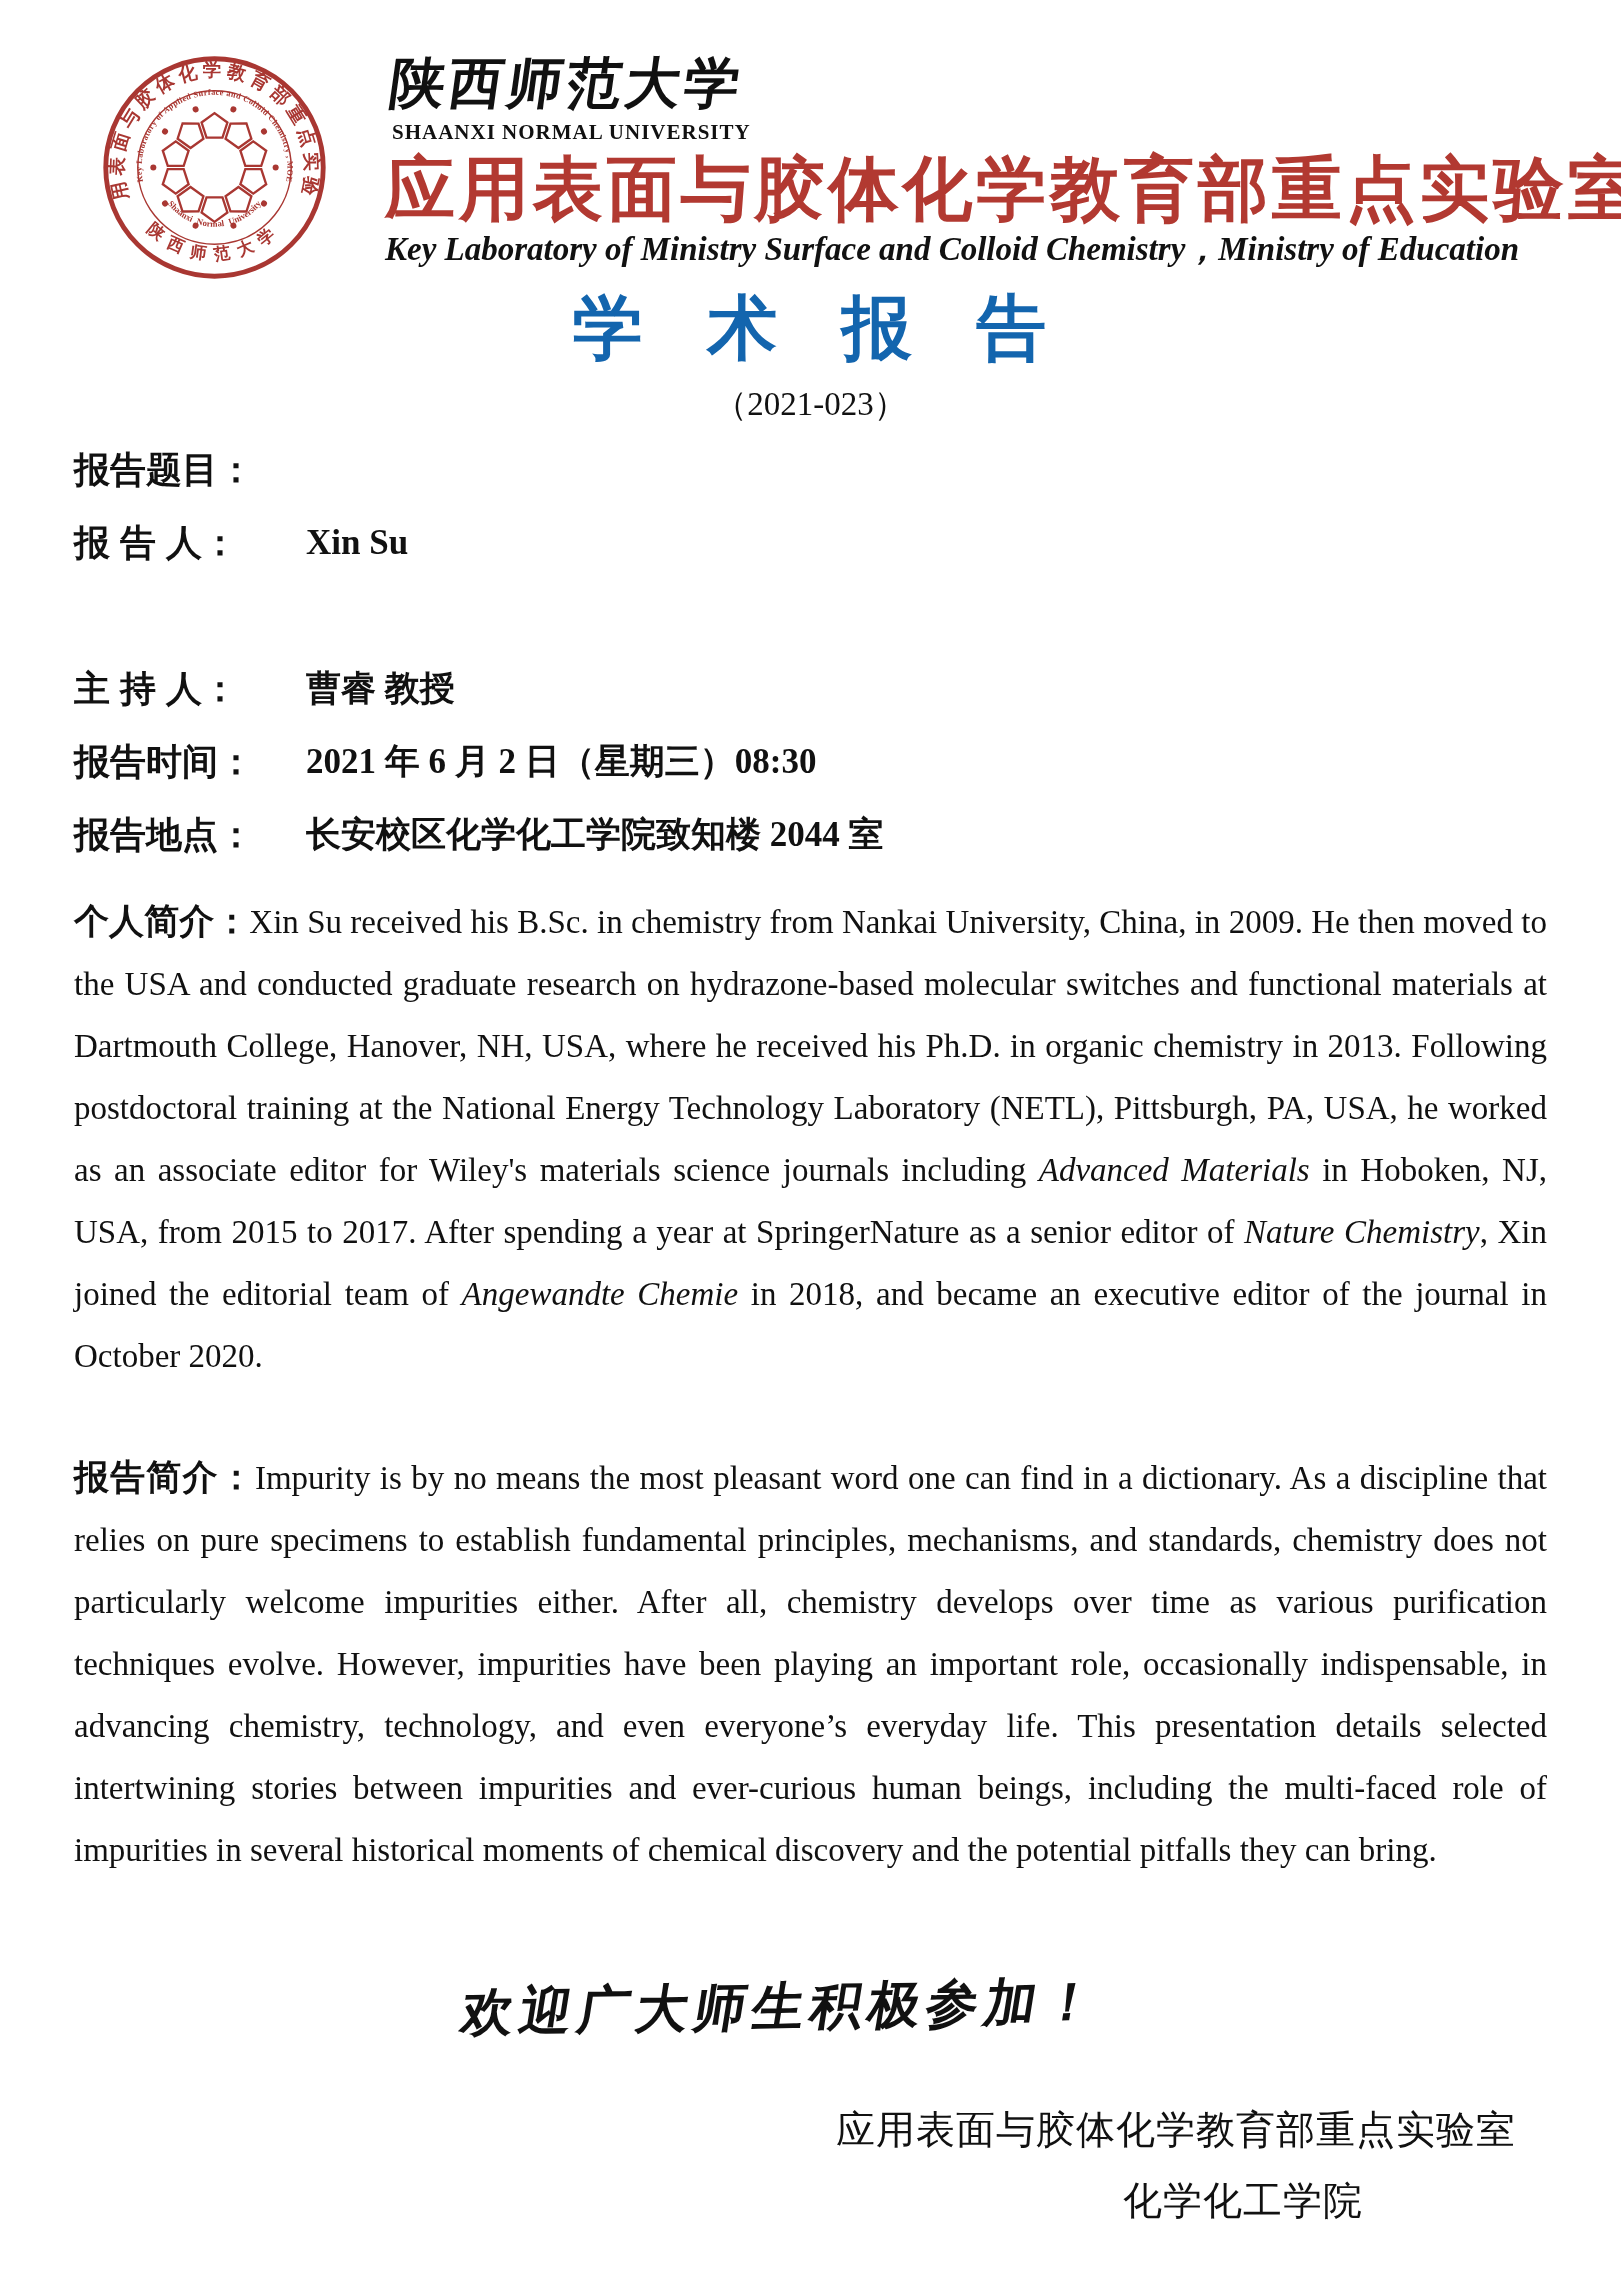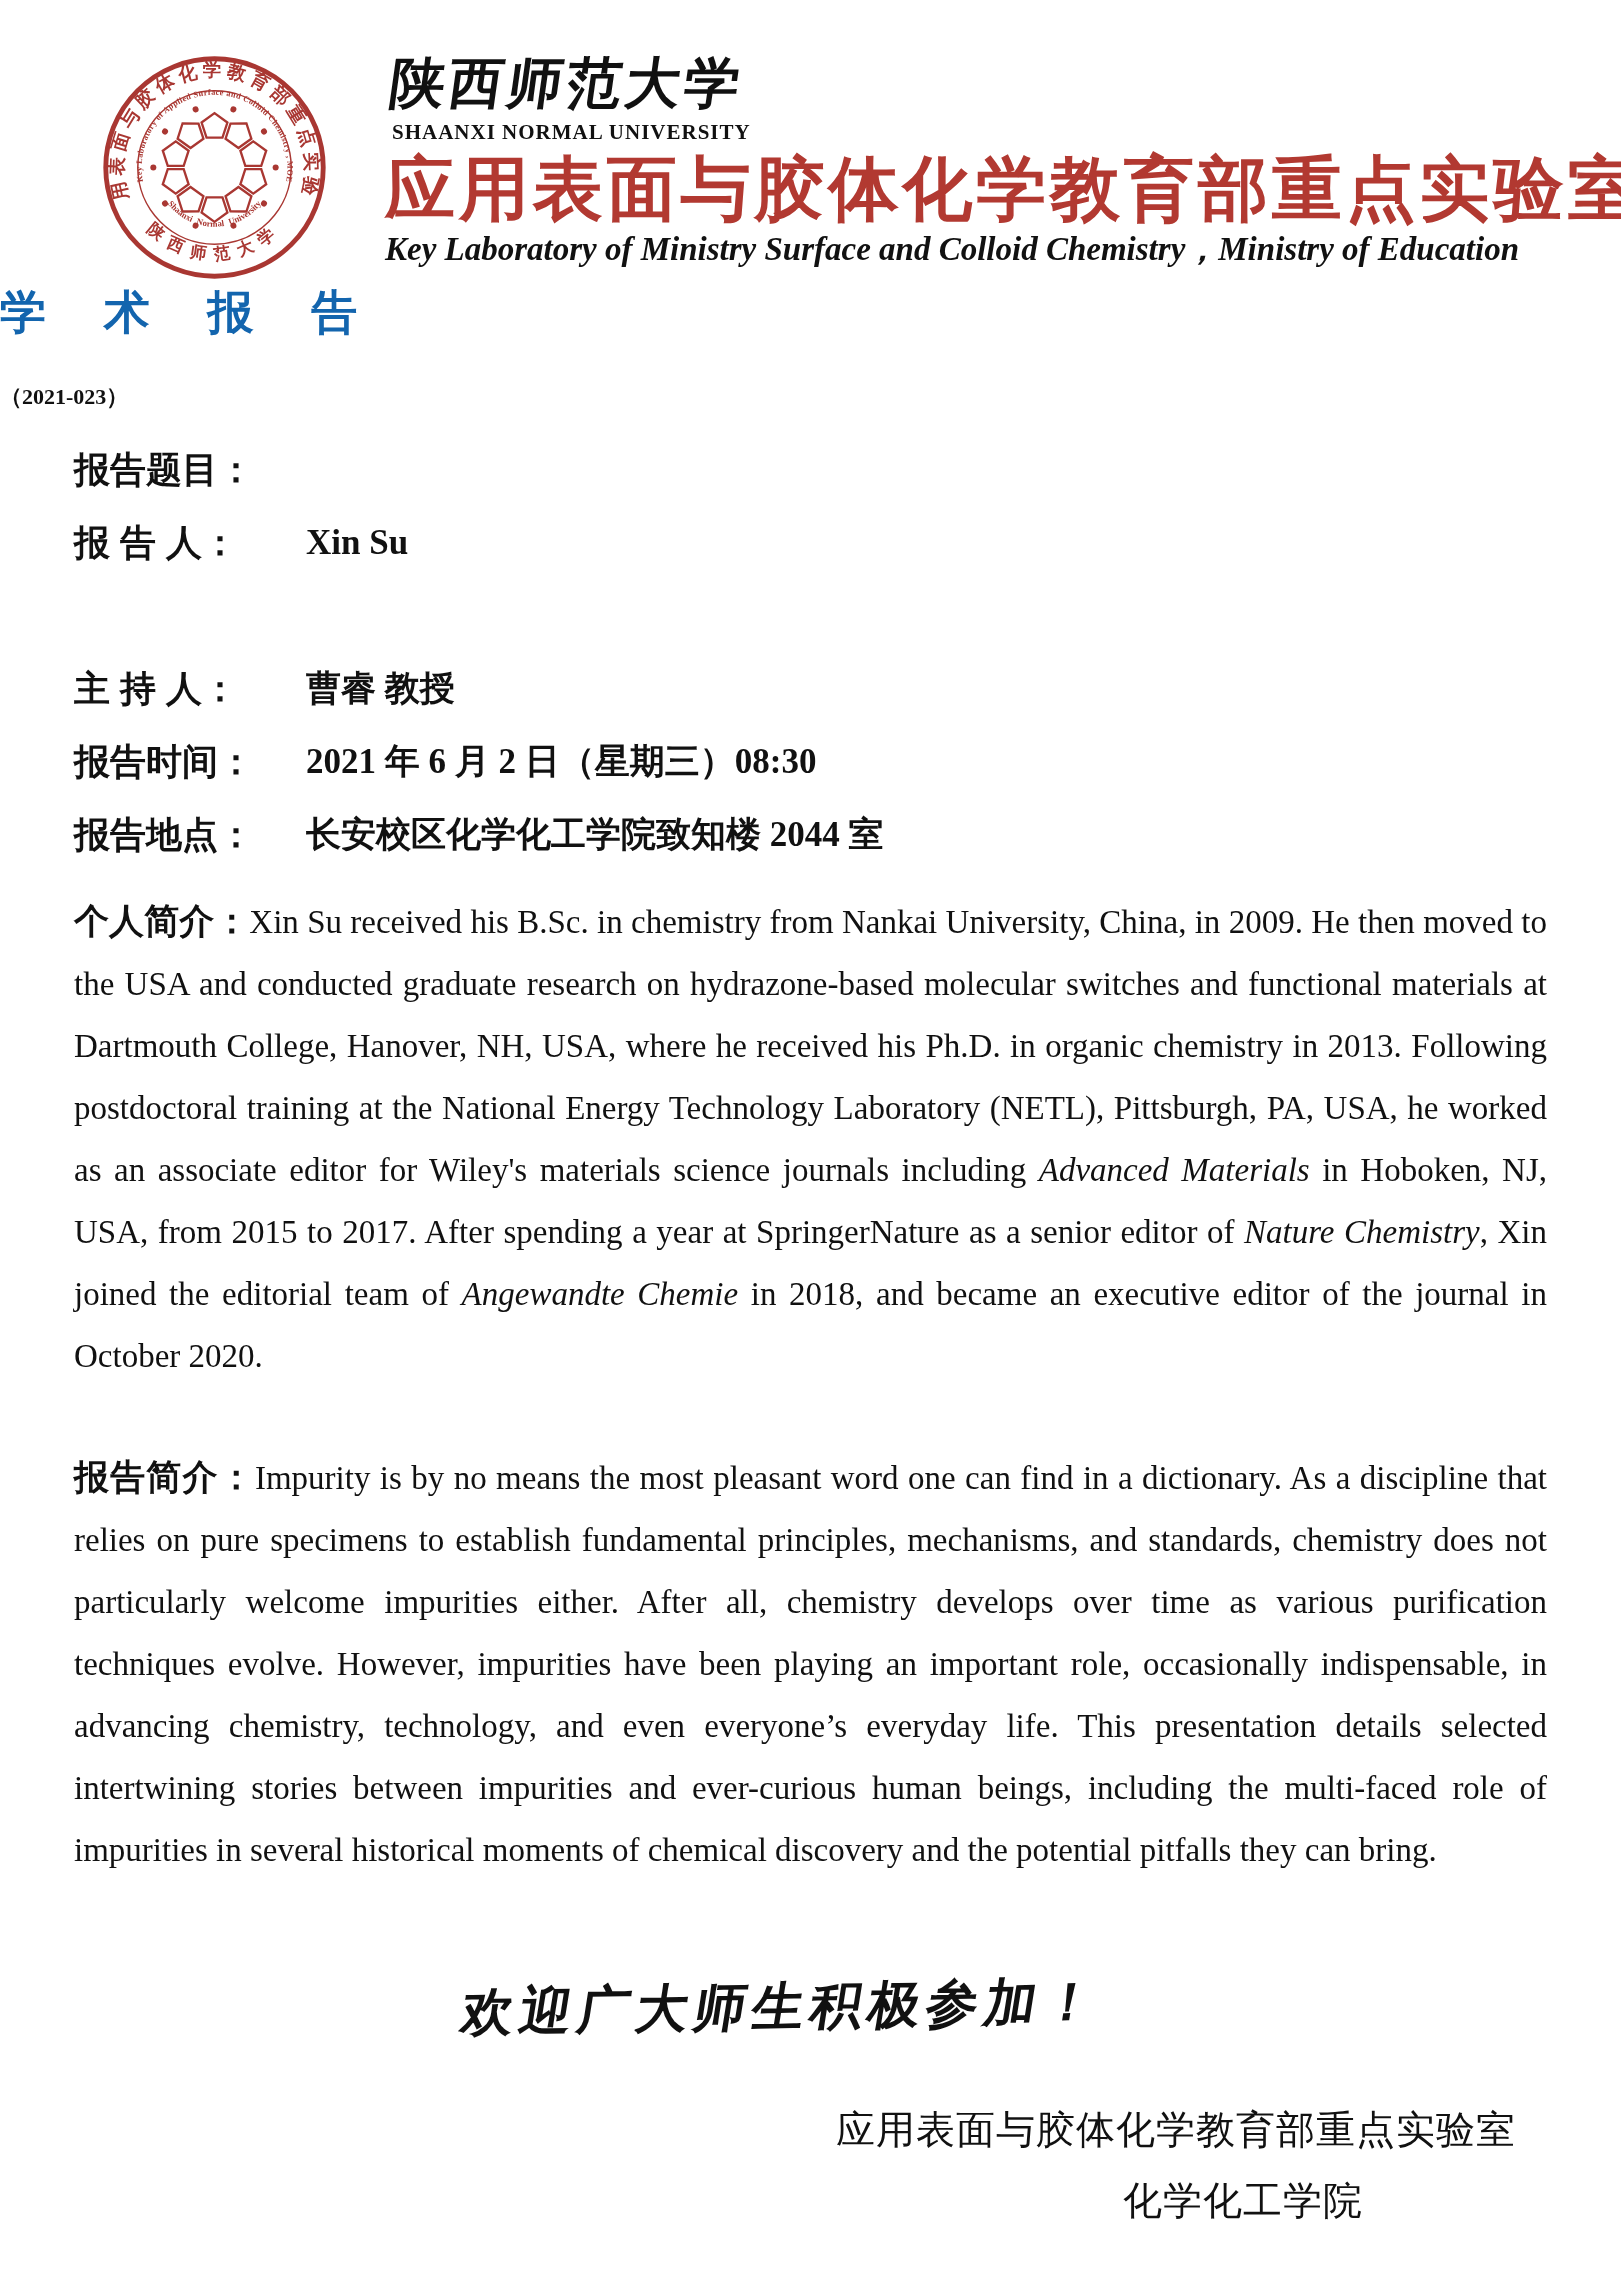--- a/index.html
+++ b/index.html
@@ -44,28 +44,29 @@
     font-family:"Liberation Sans","DejaVu Sans",sans-serif;
   }
   .lab-en{
     position:absolute;left:385px;top:227px;
     font-size:33px;font-weight:bold;font-style:italic;white-space:nowrap;
     font-family:"Liberation Serif","DejaVu Serif",serif;
   }
   
   .title-main{
     position:absolute;left:0;top:282px;width:100%;margin:0;
-    text-align:left;
-    font-size:46px;font-weight:bold;word-spacing:41px;letter-spacing:2px;
+    text-align:center;
+    font-size:70px;font-weight:bold;word-spacing:41px;letter-spacing:2px;
     color:var(--title-blue);
     font-family:"Liberation Sans","DejaVu Sans",sans-serif;
   }
   .title-serial{
     position:absolute;left:0;top:382px;width:100%;
-    font-size:22px;font-weight:bold;
+    text-align:center;
+    font-size:33px;font-weight:normal;
   }
   
   .fields{position:absolute;left:74px;top:433px;right:59px;}
   .frow{display:flex;height:73px;line-height:73px;}
   .flabel{
     width:232px;flex:0 0 232px;
     font-size:36px;font-weight:bold;white-space:nowrap;
     font-family:"Liberation Sans","DejaVu Sans",sans-serif;
   }
   .fvalue{

